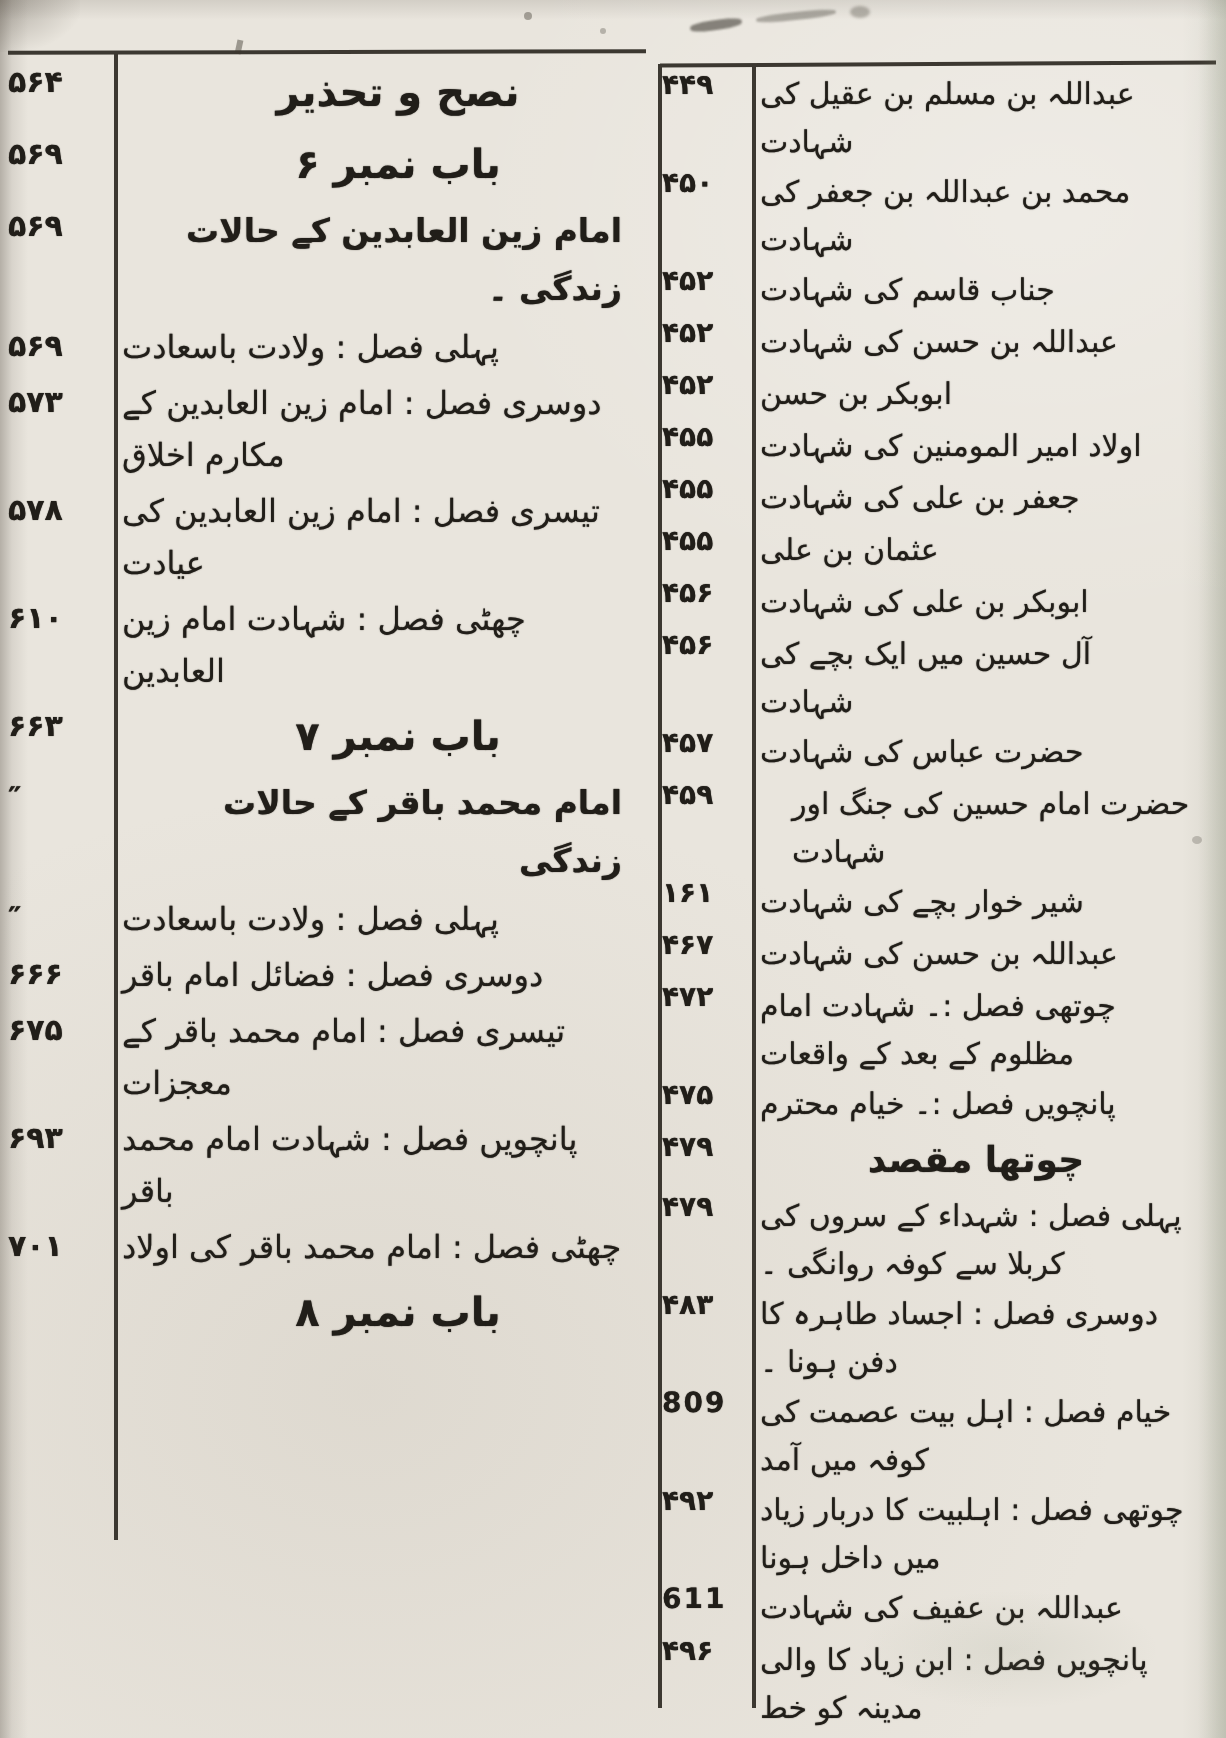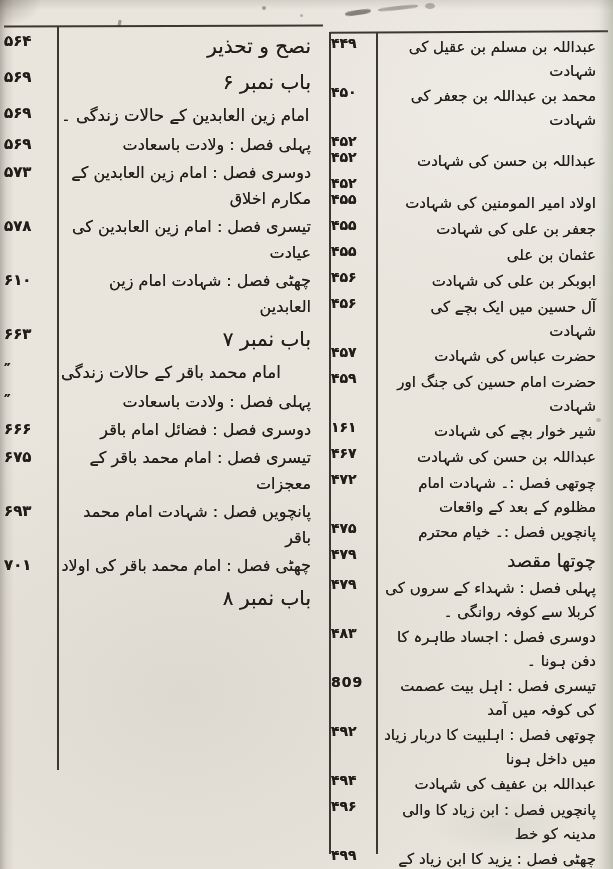--- a/index.html
+++ b/index.html
@@ -33,38 +33,38 @@
   #col-left{left:4px;top:28px;width:319px;}
   #col-right{left:331px;top:35px;width:275px;}
 
   .row{display:flex;align-items:flex-start;}
   .row .num{
     flex:0 0 53px;font-size:15px;font-weight:600;
     padding-top:4px;letter-spacing:1px;
     text-shadow:0 0 .5px rgba(20,16,10,.8);
   }
   .row .txt{
-    flex:1;direction:rtl;text-align:right;
+    flex:1;direction:rtl;text-align:left;
     font-size:16px;line-height:26px;min-height:26px;
     padding:1px 12px 1px 4px;
     text-shadow:0 0 .6px rgba(20,16,10,.75);
   }
   
   #col-right .row .num{flex:0 0 45px;font-size:14px;padding-top:0;}
   #col-right .row .txt{font-size:15px;line-height:23.5px;min-height:24px;padding:1px 10px 1px 4px;}
 
   .row.kind-heading .txt{
-    text-align:right;font-weight:400;font-size:20px;line-height:34px;min-height:34px;
+    text-align:center;font-weight:700;font-size:20px;line-height:34px;min-height:34px;
     padding-left:30px;
   }
   #col-right .row.kind-heading .txt{font-size:18px;line-height:28px;min-height:28px;}
   .row.kind-chapter .txt{
-    text-align:left;font-weight:400;font-size:16.5px;line-height:29px;min-height:29px;
-  }
-  .row.kind-wrap .txt{padding-left:62px;}
+    text-align:right;font-weight:700;font-size:16.5px;line-height:29px;min-height:29px;
+  }
+  .row.kind-wrap .txt{padding-left:62px;margin-left:16px;}
 
   
   .stain{position:absolute;pointer-events:none;}
   #stain-topmark1{left:345px;top:10px;width:26px;height:5px;background:rgba(50,45,38,.55);transform:rotate(-8deg);border-radius:40%;filter:blur(.4px);}
   #stain-topmark2{left:378px;top:6px;width:40px;height:4px;background:rgba(50,45,38,.35);transform:rotate(-6deg);border-radius:40%;filter:blur(.6px);}
   #stain-topmark3{left:425px;top:3px;width:10px;height:6px;background:rgba(50,45,38,.3);border-radius:50%;filter:blur(.7px);}
   #stain-right-strip{right:0;top:0;width:14px;height:869px;background:linear-gradient(270deg,rgba(125,135,110,.22),rgba(125,135,110,0));}
   #stain-bottom-bleed{left:430px;top:795px;width:150px;height:60px;background:radial-gradient(ellipse,rgba(130,140,115,.12),rgba(130,140,115,0) 70%);}
   #stain-corner{left:0;top:0;width:40px;height:26px;background:radial-gradient(ellipse at 0 0,rgba(70,62,52,.35),rgba(70,62,52,0) 75%);}
   #speck1{left:262px;top:6px;width:4px;height:4px;background:rgba(60,55,46,.4);border-radius:50%;}
@@ -87,27 +87,29 @@
       <div class="row kind-entry">
         <div class="num">۴۴۹</div>
         <div class="txt" dir="rtl" lang="ur">عبداللہ بن مسلم بن عقیل کی شہادت</div>
       </div>
       <div class="row kind-entry">
         <div class="num">۴۵۰</div>
         <div class="txt" dir="rtl" lang="ur">محمد بن عبداللہ بن جعفر کی شہادت</div>
       </div>
       <div class="row kind-entry">
         <div class="num">۴۵۲</div>
+        <div class="txt" dir="rtl" lang="ur">جناب قاسم کی شہادت</div>
       </div>
       <div class="row kind-entry">
         <div class="num">۴۵۲</div>
         <div class="txt" dir="rtl" lang="ur">عبداللہ بن حسن کی شہادت</div>
       </div>
       <div class="row kind-entry">
         <div class="num">۴۵۲</div>
+        <div class="txt" dir="rtl" lang="ur">ابوبکر بن حسن</div>
       </div>
       <div class="row kind-entry">
         <div class="num">۴۵۵</div>
         <div class="txt" dir="rtl" lang="ur">اولاد امیر المومنین کی شہادت</div>
       </div>
       <div class="row kind-entry">
         <div class="num">۴۵۵</div>
         <div class="txt" dir="rtl" lang="ur">جعفر بن علی کی شہادت</div>
       </div>
       <div class="row kind-entry">
@@ -153,28 +155,28 @@
       <div class="row kind-entry">
         <div class="num">۴۷۹</div>
         <div class="txt" dir="rtl" lang="ur">پہلی فصل : شہداء کے سروں کی کربلا سے کوفہ روانگی ۔</div>
       </div>
       <div class="row kind-entry">
         <div class="num">۴۸۳</div>
         <div class="txt" dir="rtl" lang="ur">دوسری فصل : اجساد طاہرہ کا دفن ہونا ۔</div>
       </div>
       <div class="row kind-entry">
         <div class="num">809</div>
-        <div class="txt" dir="rtl" lang="ur">تیسری فصل : اہل بیت عصمت کی کوفہ میں آمد</div>
+        <div class="txt" dir="rtl" lang="ur">خیام فصل : اہل بیت عصمت کی کوفہ میں آمد</div>
       </div>
       <div class="row kind-entry">
         <div class="num">۴۹۲</div>
         <div class="txt" dir="rtl" lang="ur">چوتھی فصل : اہلبیت کا دربار زیاد میں داخل ہونا</div>
       </div>
       <div class="row kind-entry">
-        <div class="num">۴۹۴</div>
+        <div class="num">611</div>
         <div class="txt" dir="rtl" lang="ur">عبداللہ بن عفیف کی شہادت</div>
       </div>
       <div class="row kind-entry">
         <div class="num">۴۹۶</div>
         <div class="txt" dir="rtl" lang="ur">پانچویں فصل : ابن زیاد کا والی مدینہ کو خط</div>
       </div>
       <div class="row kind-entry">
         <div class="num">۴۹۹</div>
         <div class="txt" dir="rtl" lang="ur">چھٹی فصل : یزید کا ابن زیاد کے خط کا جواب</div>
       </div>

